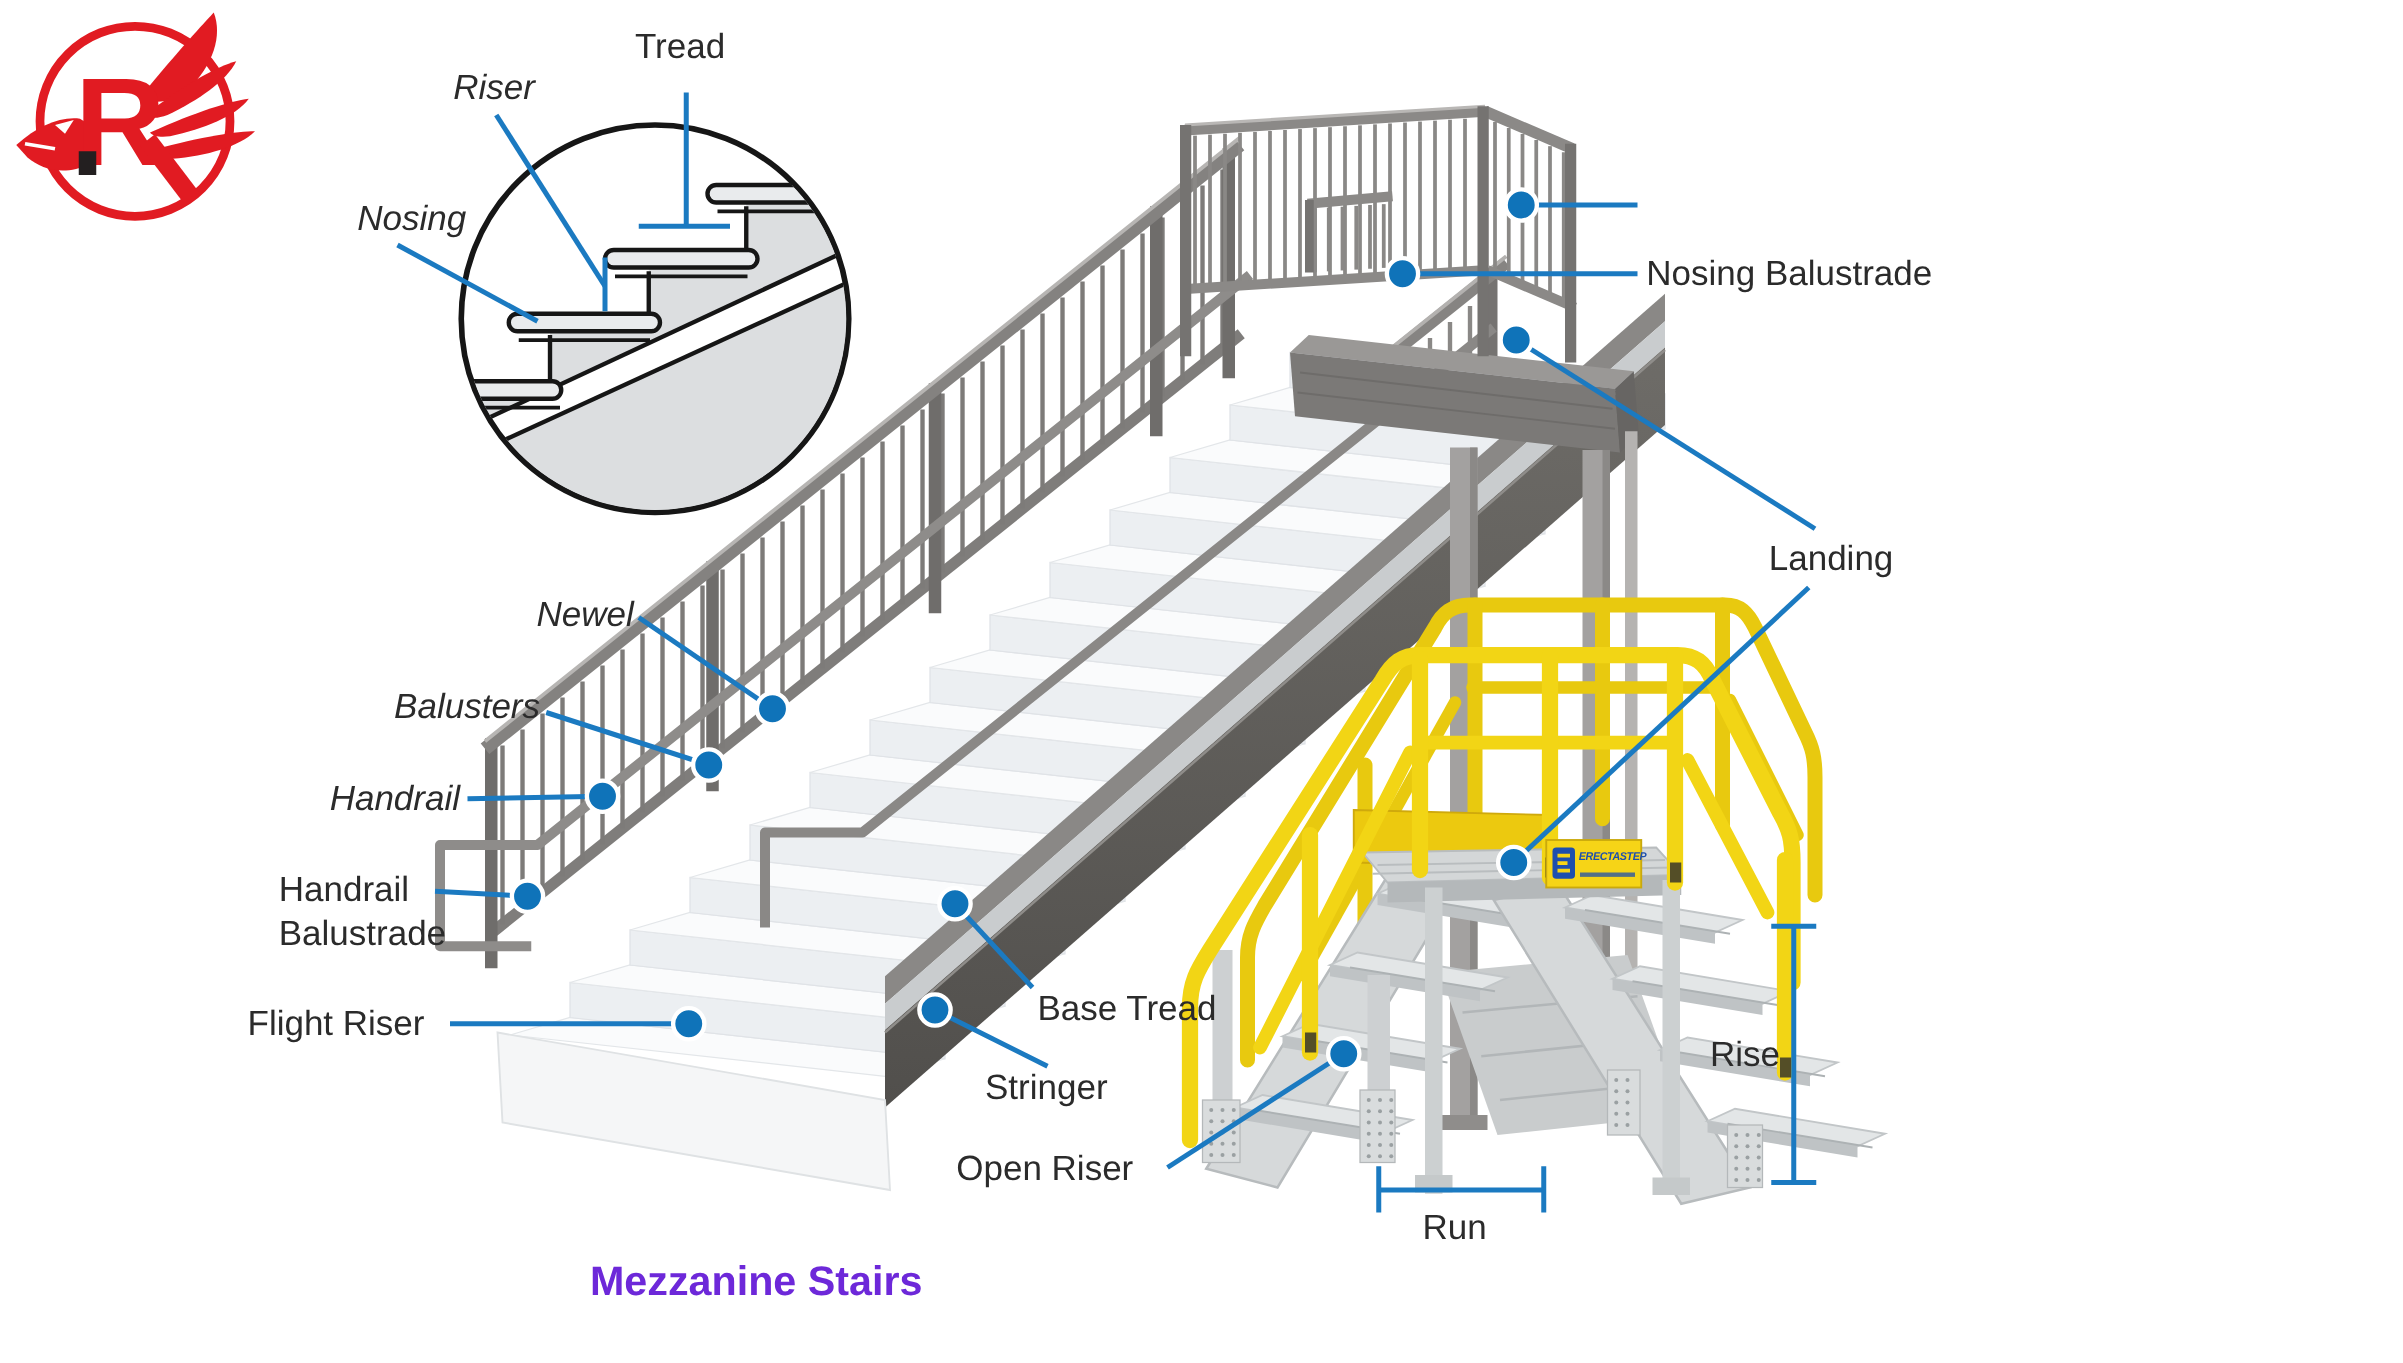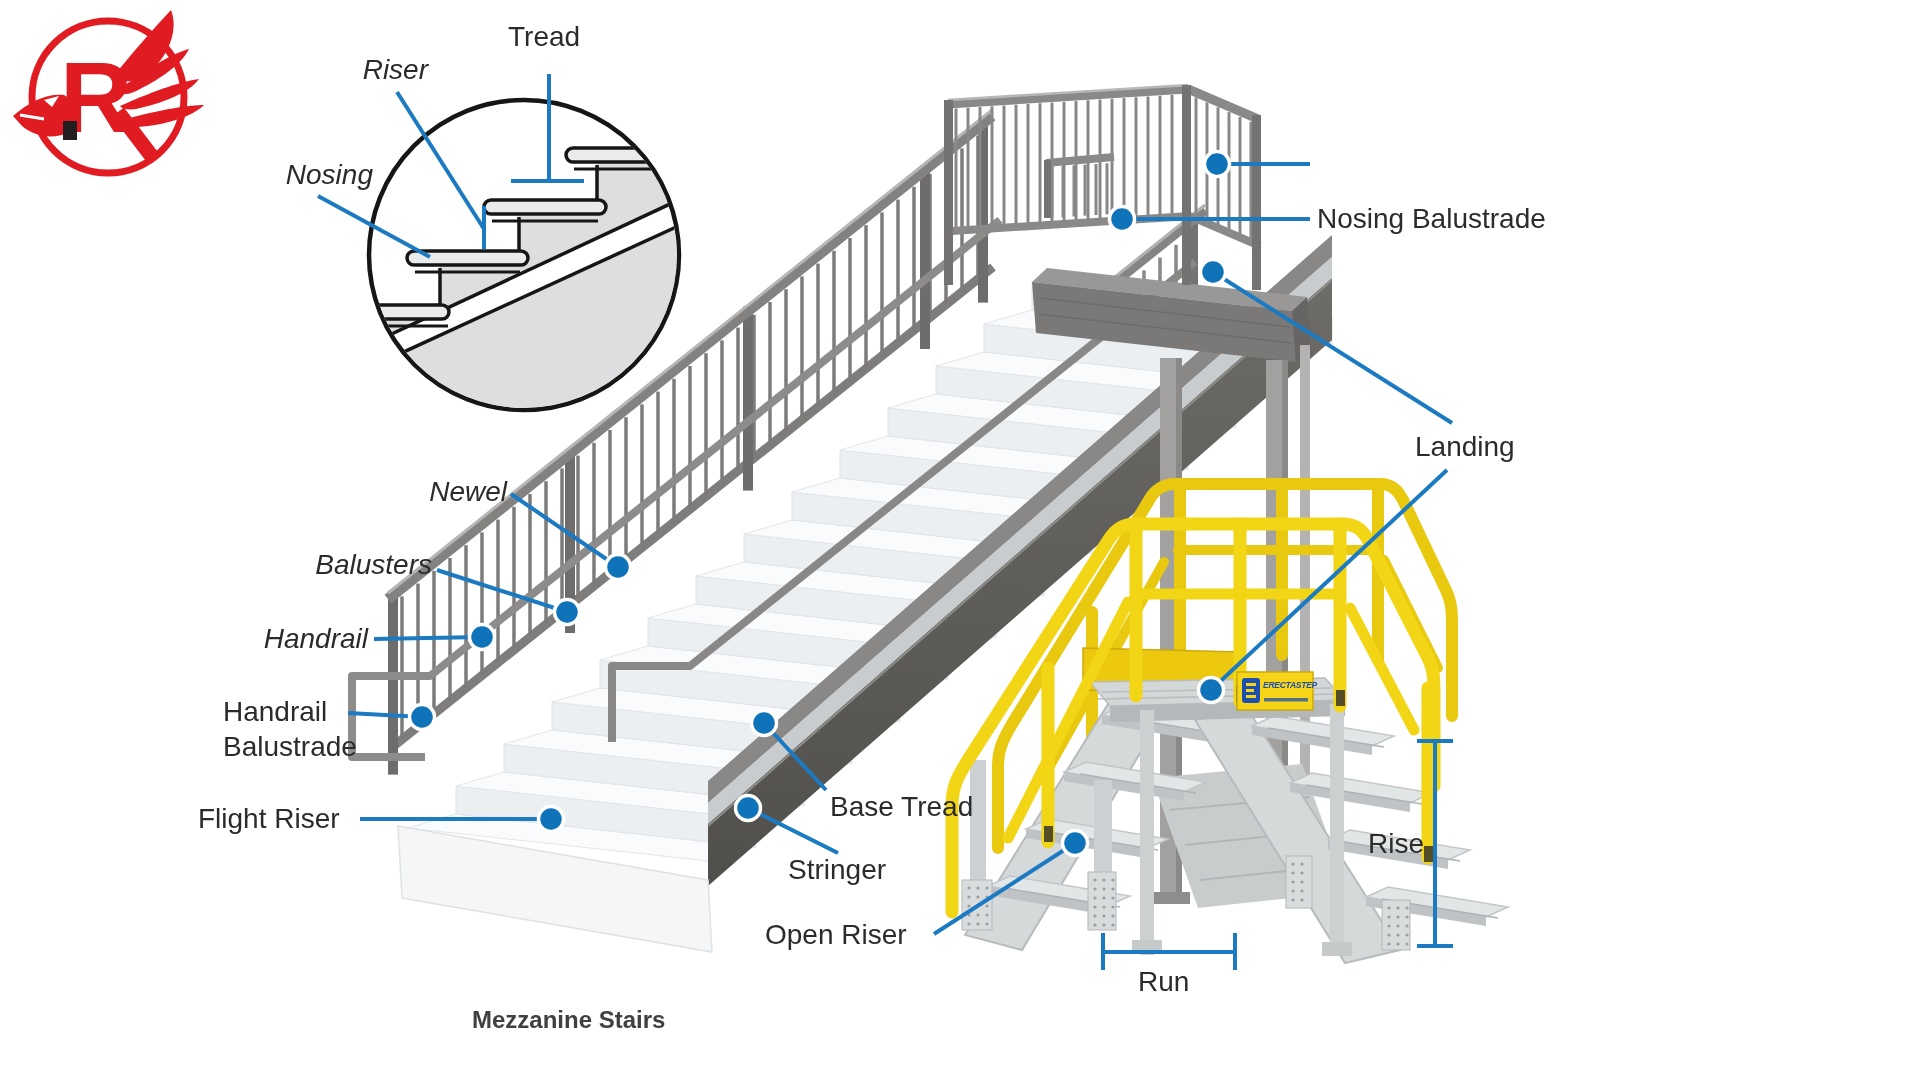--- a/index.html
+++ b/index.html
@@ -1,21 +1,21 @@
 <!DOCTYPE html>
 <html><head>
 <meta charset="utf-8">
 <style>
   html,body{margin:0;padding:0;background:#fff;}
   #canvas{position:relative;width:1922px;height:1090px;background:#fff;overflow:hidden;
           font-family:"Liberation Sans",sans-serif;}
   #art{position:absolute;left:0;top:0;}
   .lbl{position:absolute;font-size:28px;line-height:1.25;color:#2b2b2b;white-space:nowrap;}
   .lbl.right{text-align:right;font-style:italic;}
-  .cap{position:absolute;font-size:24px;font-weight:700;color:#404040;white-space:nowrap;}
+  .cap{position:absolute;font-size:33px;font-weight:700;color:#6d28d9;white-space:nowrap;}
   .sign-text{position:absolute;left:1263px;top:680px;font-style:italic;font-weight:700;
              font-size:9px;letter-spacing:-0.3px;color:#1d4fae;transform:scaleX(.95);transform-origin:left top;}
 </style>
 </head>
 <body>
 
 <div id="canvas">
 
 <svg id="art" width="1922" height="1090" viewBox="0 0 1922 1090">
   <defs>

